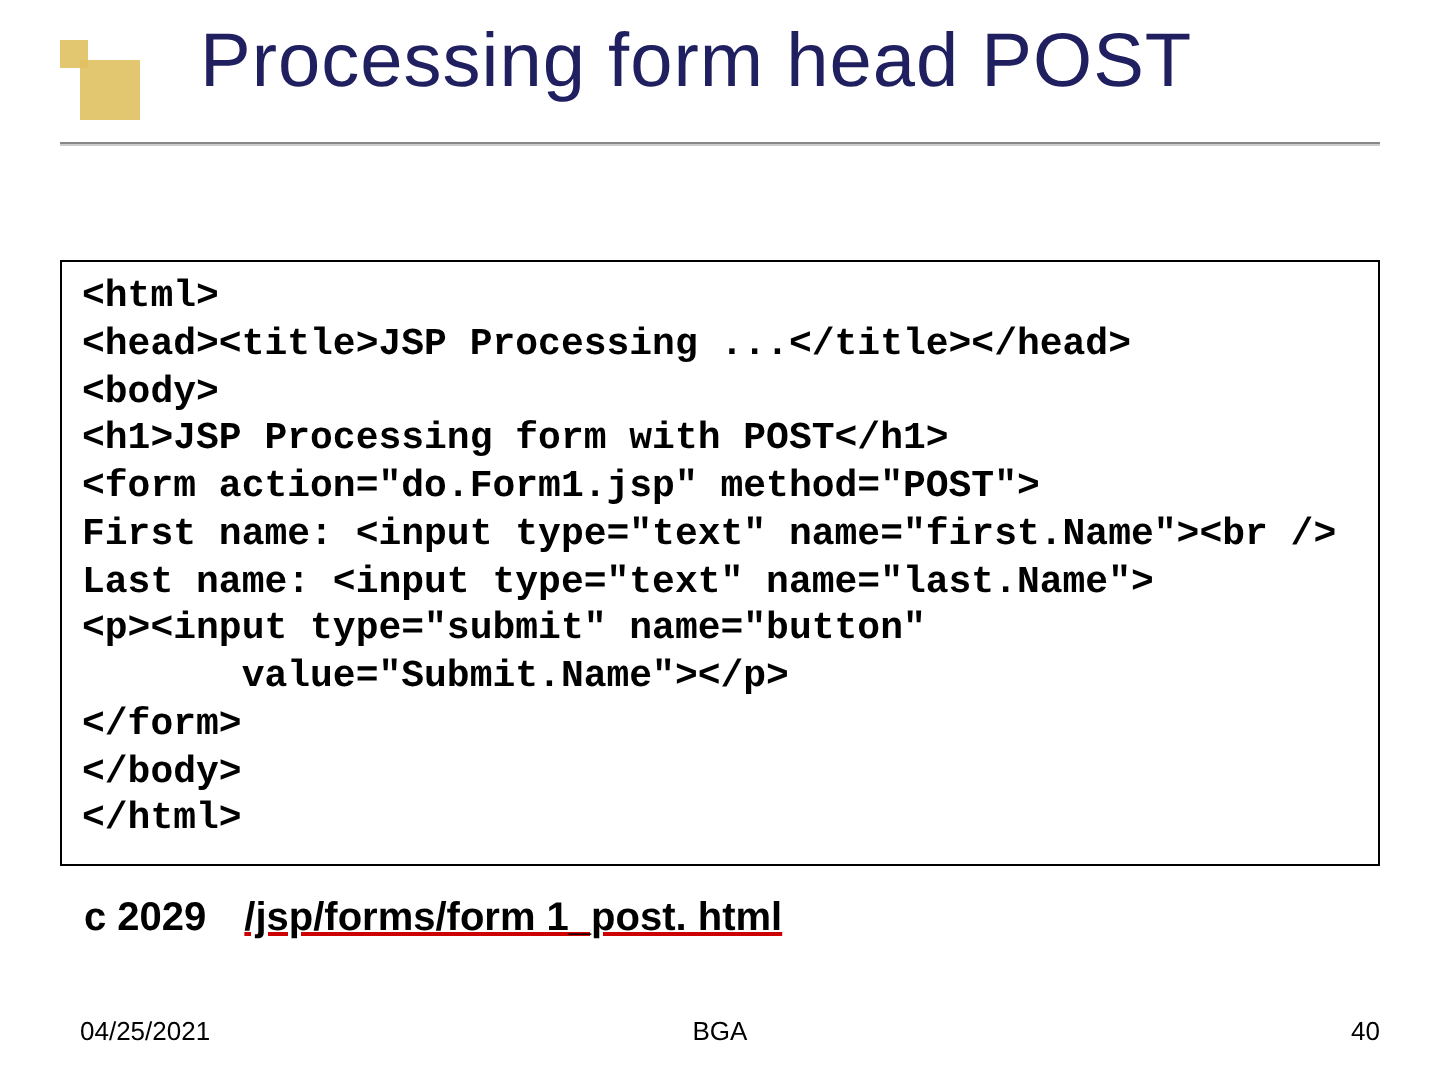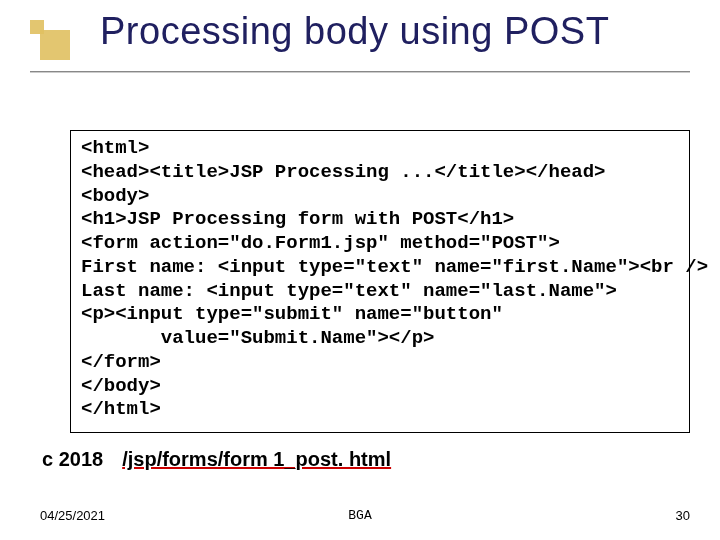--- a/index.html
+++ b/index.html
@@ -63,21 +63,20 @@
     box-shadow: 0 1px 0 #ccc;
   }
   .code-box {
     position: absolute;
     left: 30px;
     right: 30px;
     top: 130px;
     border: 1.5px solid #000;
     padding: 6px 10px 10px 10px;
     box-sizing: border-box;
-    margin-left: 40px;
   }
   .code-box pre {
     margin: 0;
     font-family: "Courier New", monospace;
     font-weight: bold;
     font-size: 19px;
     line-height: 1.25;
     color: #000;
     white-space: pre;
   }
@@ -112,62 +111,62 @@
     color: #000;
     font-family: Arial, sans-serif;
   }
   .footer .center {
     position: absolute;
     left: 0;
     right: 0;
     text-align: center;
     font-size: 13px;
     color: #000;
-    font-family: Liberation Mono, monospace;
+    font-family: Liberation Sans, sans-serif;
   }
   .footer .page {
     position: absolute;
     right: 30px;
     font-size: 13px;
     color: #000;
     font-family: Arial, sans-serif;
   }
 </style>
 </head>
 <body>
 
 <div class="slide">
 
   <div class="bullet-decor">
     <div class="small-sq"></div>
     <div class="big-sq"></div>
   </div>
 
-  <div class="title">Processing body using POST</div>
+  <div class="title">Processing form head POST</div>
 
   <div class="title-underline"></div>
 
   <div class="code-box">
     <pre>&lt;html&gt;
 &lt;head&gt;&lt;title&gt;JSP Processing ...&lt;/title&gt;&lt;/head&gt;
 &lt;body&gt;
 &lt;h1&gt;JSP Processing form with POST&lt;/h1&gt;
 &lt;form action="do.Form1.jsp" method="POST"&gt;
 First name: &lt;input type="text" name="first.Name"&gt;&lt;br /&gt;
 Last name: &lt;input type="text" name="last.Name"&gt;
 &lt;p&gt;&lt;input type="submit" name="button"
        value="Submit.Name"&gt;&lt;/p&gt;
 &lt;/form&gt;
 &lt;/body&gt;
 &lt;/html&gt;</pre>
   </div>
 
   <div class="path-line">
-    <span class="plain">c 2018</span><span class="linkish">/jsp/forms/form 1_post. html</span>
+    <span class="plain">c 2029</span><span class="linkish">/jsp/forms/form 1_post. html</span>
   </div>
 
   <div class="footer">
     <div class="date">04/25/2021</div>
     <div class="center">BGA</div>
-    <div class="page">30</div>
+    <div class="page">40</div>
   </div>
 
 </div>
 
 </body></html>

